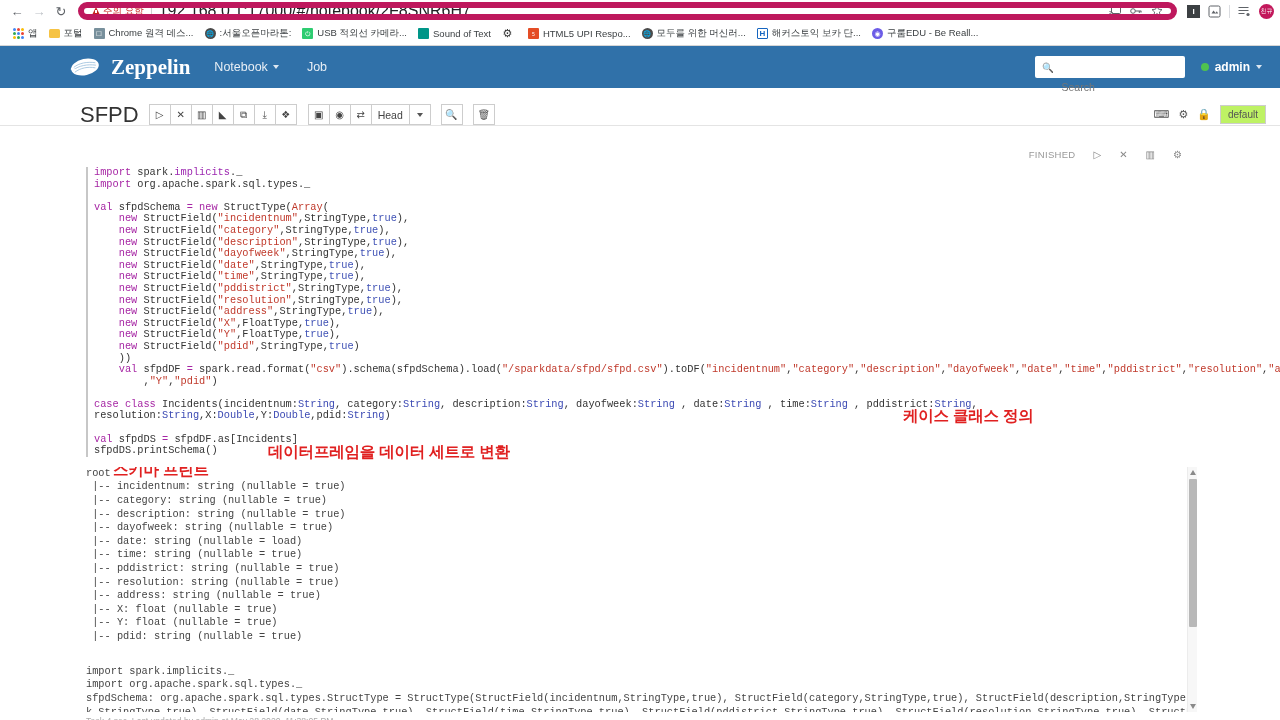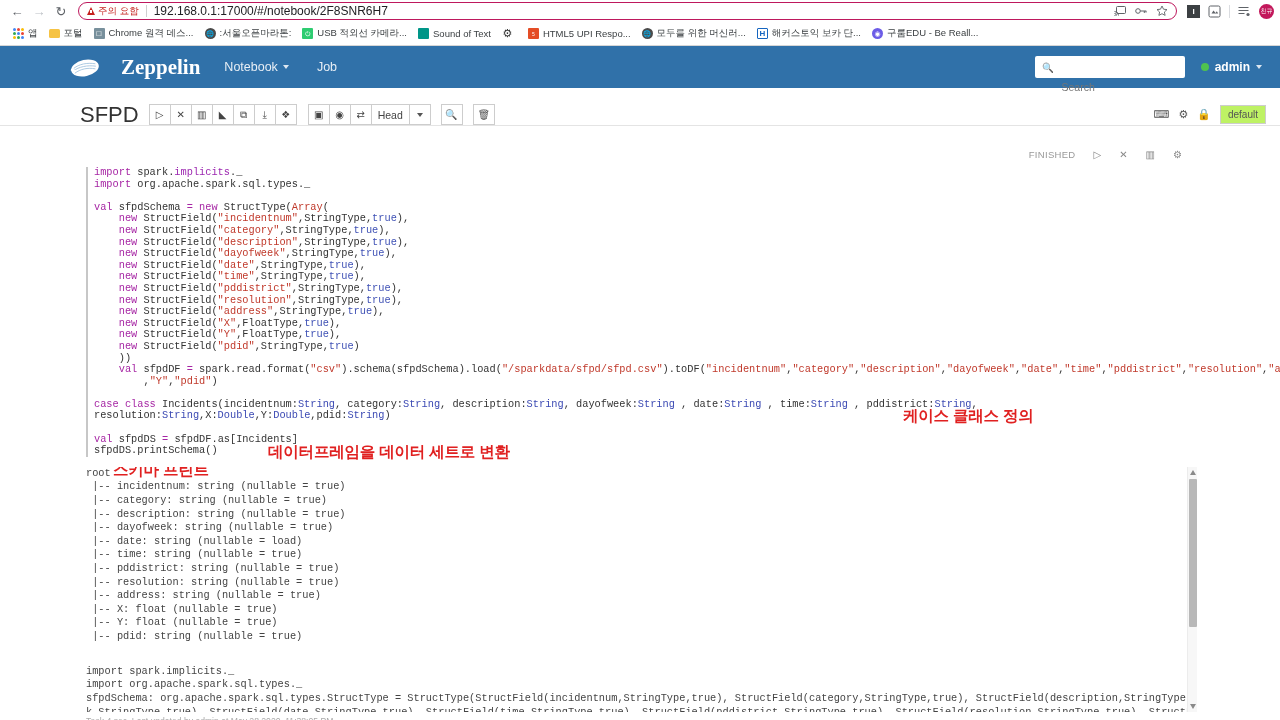--- a/index.html
+++ b/index.html
@@ -30,21 +30,21 @@
     color: #5f6368; font-size: 13px;
     flex: 0 0 auto;
   }
   .nav-btn.dim { color: #bdc1c6; }
   #omnibox {
     flex: 1 1 auto;
     height: 18px;
     margin-left: 6px;
     margin-right: 6px;
     background: #ffffff;
-    border: 1px solid #be185d;
+    border: 6px solid #be185d;
     border-radius: 9px;
     display: flex;
     align-items: center;
     padding: 0 8px;
     font-size: 10px;
     overflow: hidden;
   }
   #not-secure {
     display: flex; align-items: center;
     color: #c5221f;
@@ -68,21 +68,21 @@
     background: #ffffff;
   }
   #omni-divider {
     width: 1px; height: 12px;
     background: #cfcfcf;
     margin: 0 7px;
     flex: 0 0 auto;
   }
   #omni-url {
     color: #202124;
-    font-size: 12px;
+    font-size: 16px;
     white-space: nowrap;
     overflow: hidden;
   }
   #omni-right {
     display: flex; align-items: center; gap: 9px;
     margin-left: auto;
     padding-left: 8px;
     flex: 0 0 auto;
   }
   .omni-icon { color: #5f6368; display: flex; align-items: center; }
@@ -162,21 +162,21 @@
 
   
   #zep-nav {
     height: 42px;
     background: #3071a9;
     display: flex;
     align-items: center;
     padding: 0 18px 0 68px;
   }
   #zep-brand {
-    display: flex; align-items: flex-end; gap: 19px;
+    display: flex; align-items: center; gap: 9px;
     color: #ffffff;
     font-family: "Liberation Serif", serif;
     font-size: 21px;
     font-weight: bold;
   }
   .zeppelin-logo { display:block; }
   #zep-menu { display: flex; align-items: center; margin-left: 24px; gap: 28px; }
   .zep-menu-item {
     color: #e7eef5;
     font-size: 12.5px;

